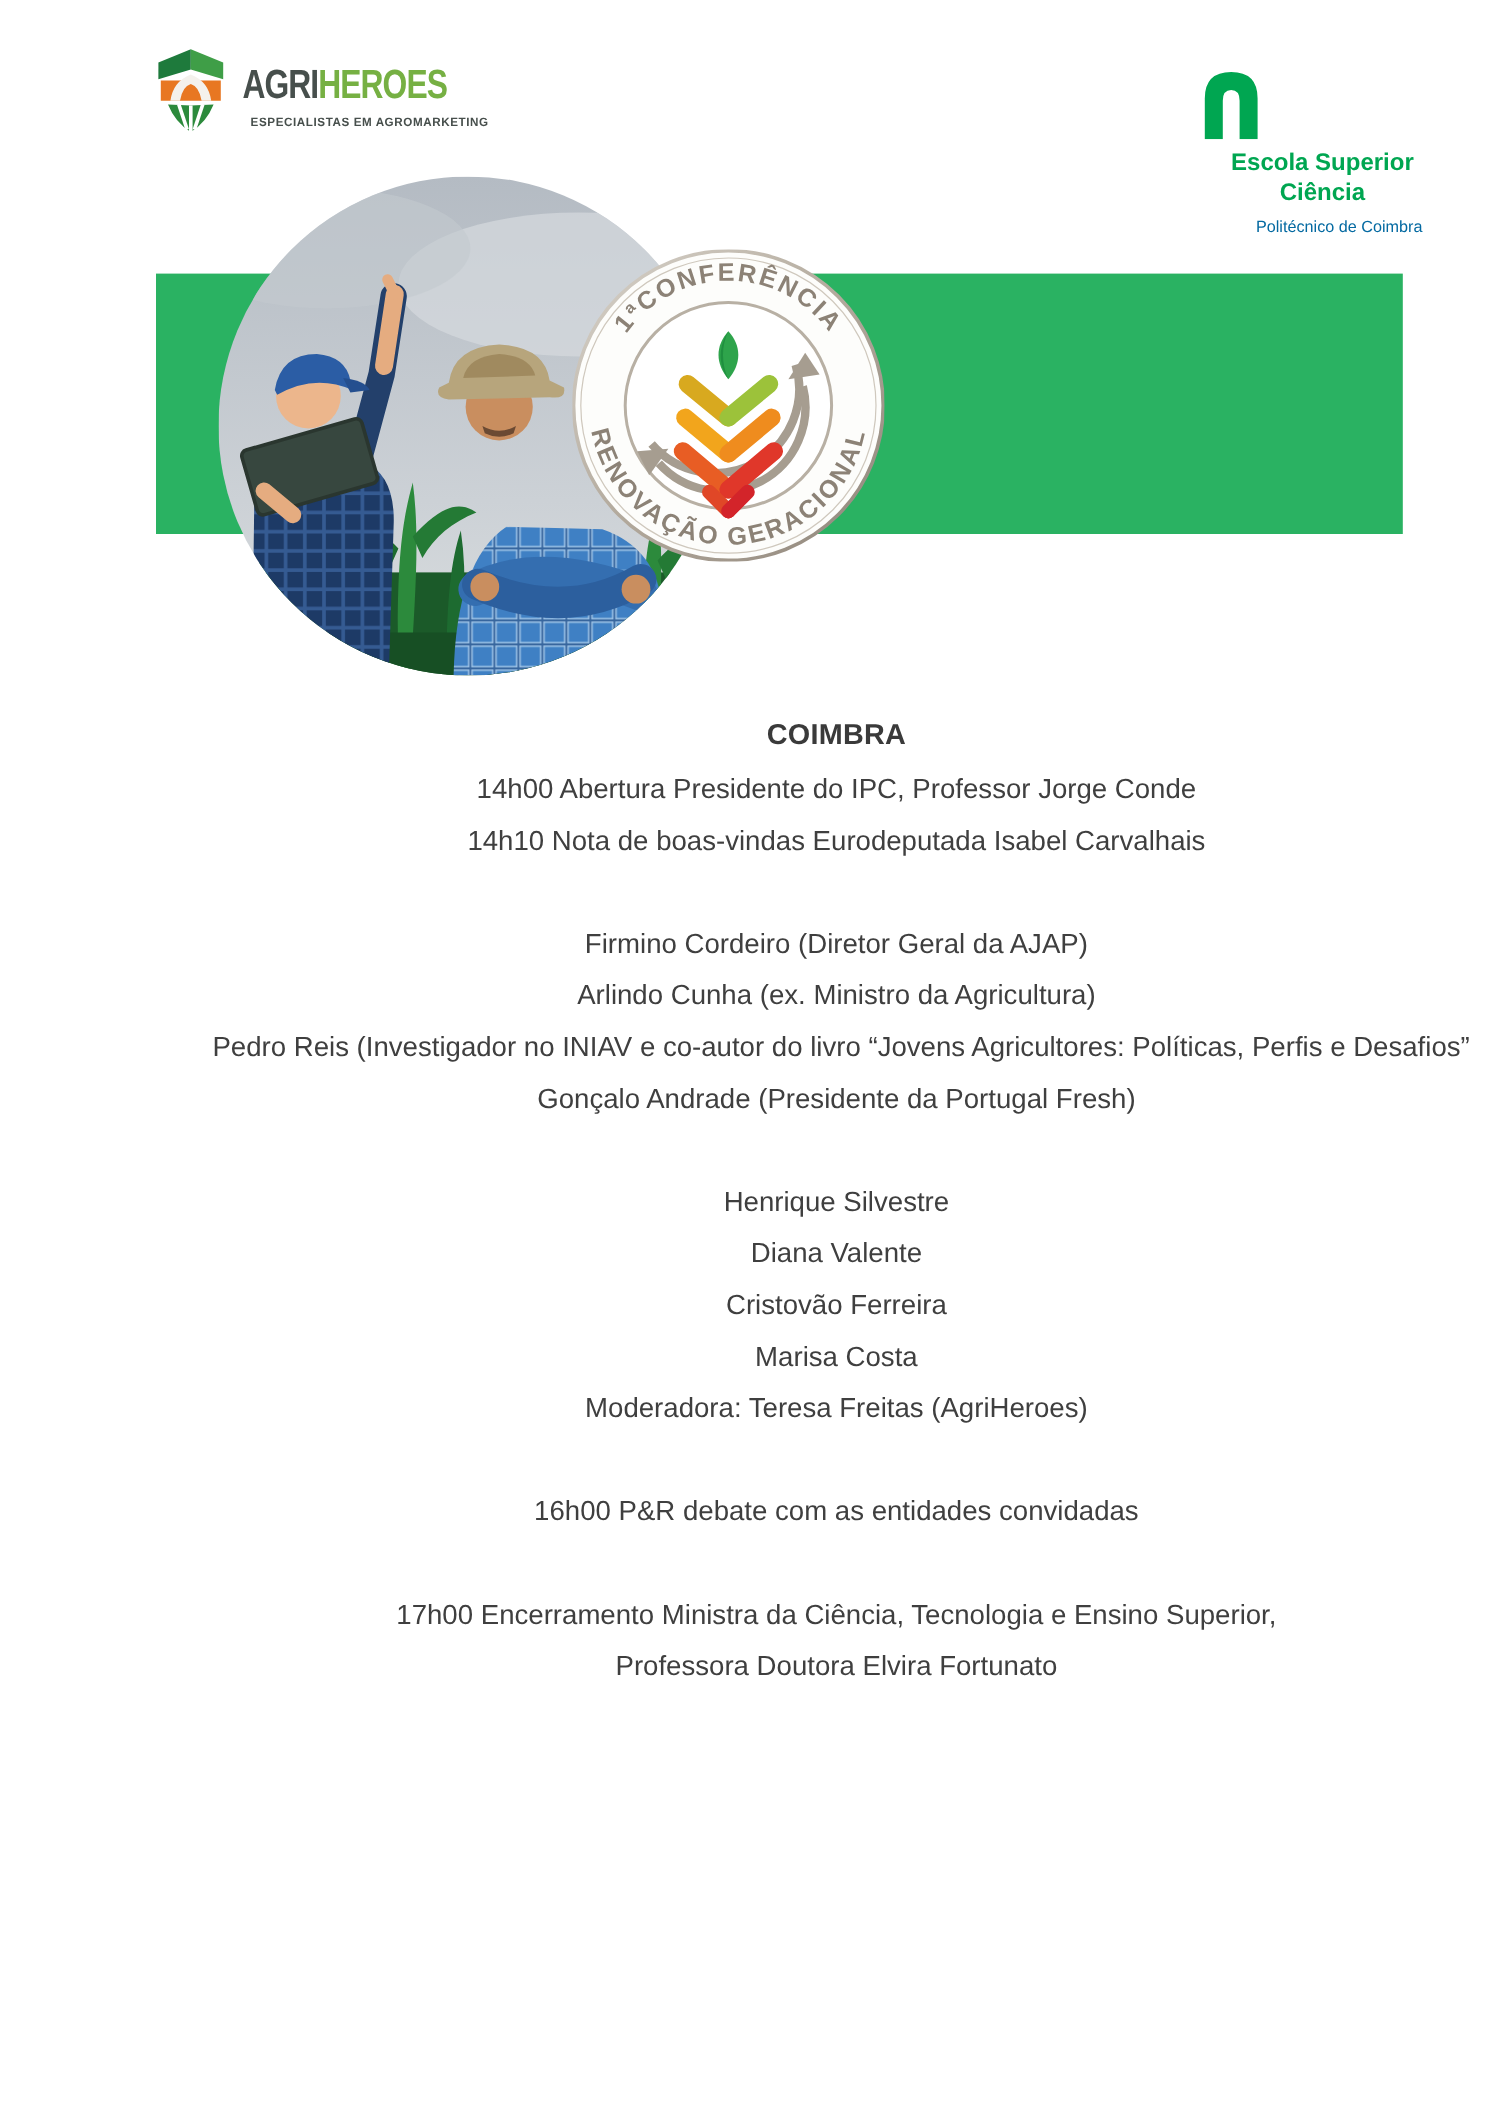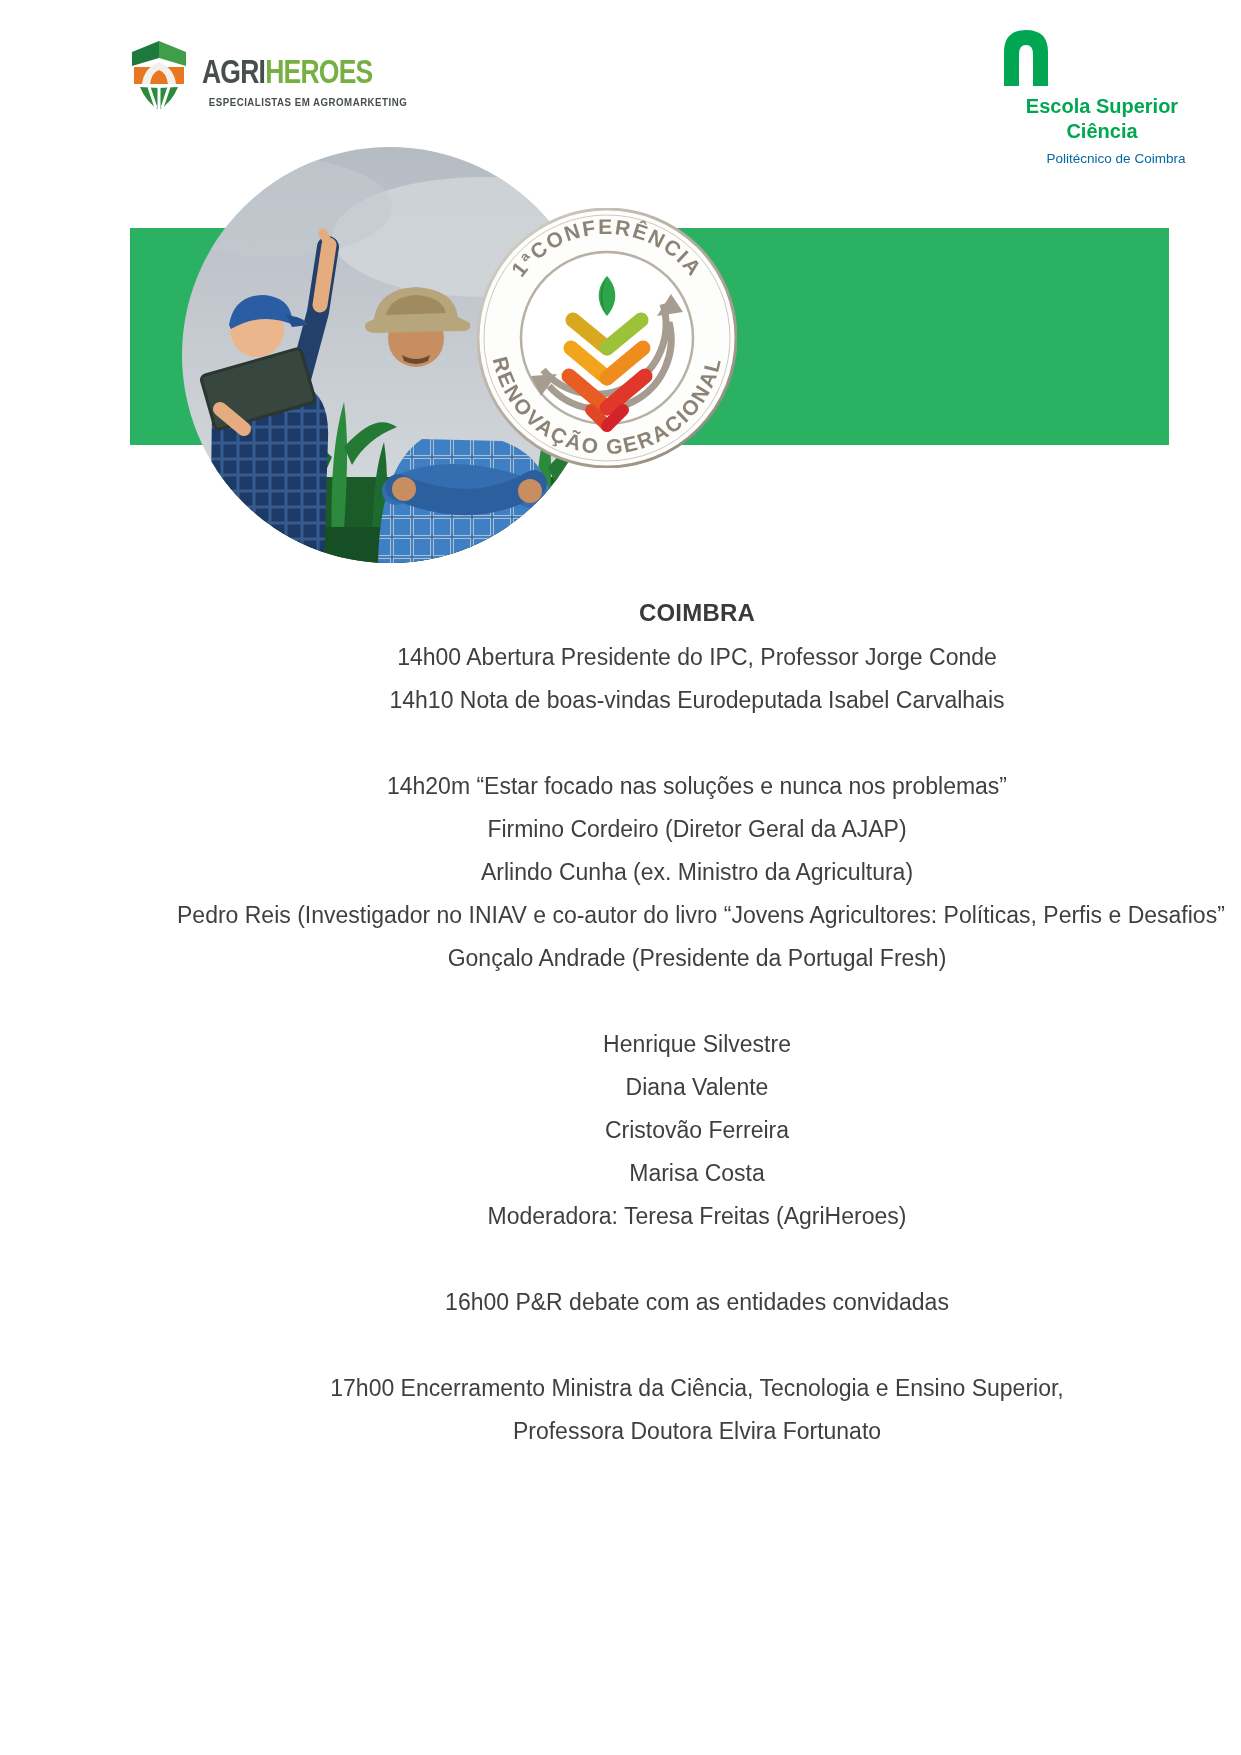--- a/index.html
+++ b/index.html
@@ -15,21 +15,21 @@
   .ah-icon{width:58px;height:73px;flex:0 0 auto;}
   .ah-textcol{margin-left:14px;padding-top:14px;}
   .ah-brand{
     font-size:34px;font-weight:bold;letter-spacing:-1px;white-space:nowrap;
     transform:scaleX(0.78);transform-origin:left center;line-height:1;
   }
   .ah-tagline{
     margin-top:9px;font-size:10px;font-weight:bold;letter-spacing:0.5px;
     color:#474f4c;white-space:nowrap;transform:scaleX(0.97);transform-origin:left center;
   }
-  .esac-logo{position:absolute;left:997px;top:26px;width:210px;}
+  .esac-logo{position:absolute;left:997px;top:56px;width:210px;}
   .esac-arch{width:58px;height:60px;display:block;}
   .esac-title{margin-top:8px;font-size:20px;font-weight:bold;line-height:25px;}
   .esac-subtitle{margin-top:7px;font-size:13.5px;line-height:16px;}
 
   
   .hero-band{position:absolute;left:130px;top:228px;width:1039px;height:217px;}
   .hero-text{position:absolute;left:753px;top:250px;color:#ffffff;}
   .hero-title{
     font-family:"DejaVu Sans Mono","Liberation Mono",monospace;
     font-weight:bold;font-style:italic;font-size:19px;line-height:34px;
@@ -214,21 +214,20 @@
       </g>
     </svg>
   </div>
 
   <div class="program">
     <h2 class="program-heading">COIMBRA</h2>
     <div id="program-lines">
         <div class="pline">14h00 Abertura Presidente do IPC, Professor Jorge Conde</div>
         <div class="pline">14h10 Nota de boas-vindas Eurodeputada Isabel Carvalhais</div>
         <div class="pline blank"></div>
-        <div class="pline">14h20m “Estar focado nas soluções e nunca nos problemas”</div>
         <div class="pline">Firmino Cordeiro (Diretor Geral da AJAP)</div>
         <div class="pline">Arlindo Cunha (ex. Ministro da Agricultura)</div>
         <div class="pline">Pedro Reis (Investigador no INIAV e co-autor do livro “Jovens Agricultores: Políticas, Perfis e Desafios”</div>
         <div class="pline">Gonçalo Andrade (Presidente da Portugal Fresh)</div>
         <div class="pline blank"></div>
         <div class="pline">Henrique Silvestre</div>
         <div class="pline">Diana Valente</div>
         <div class="pline">Cristovão Ferreira</div>
         <div class="pline">Marisa Costa</div>
         <div class="pline">Moderadora: Teresa Freitas (AgriHeroes)</div>

